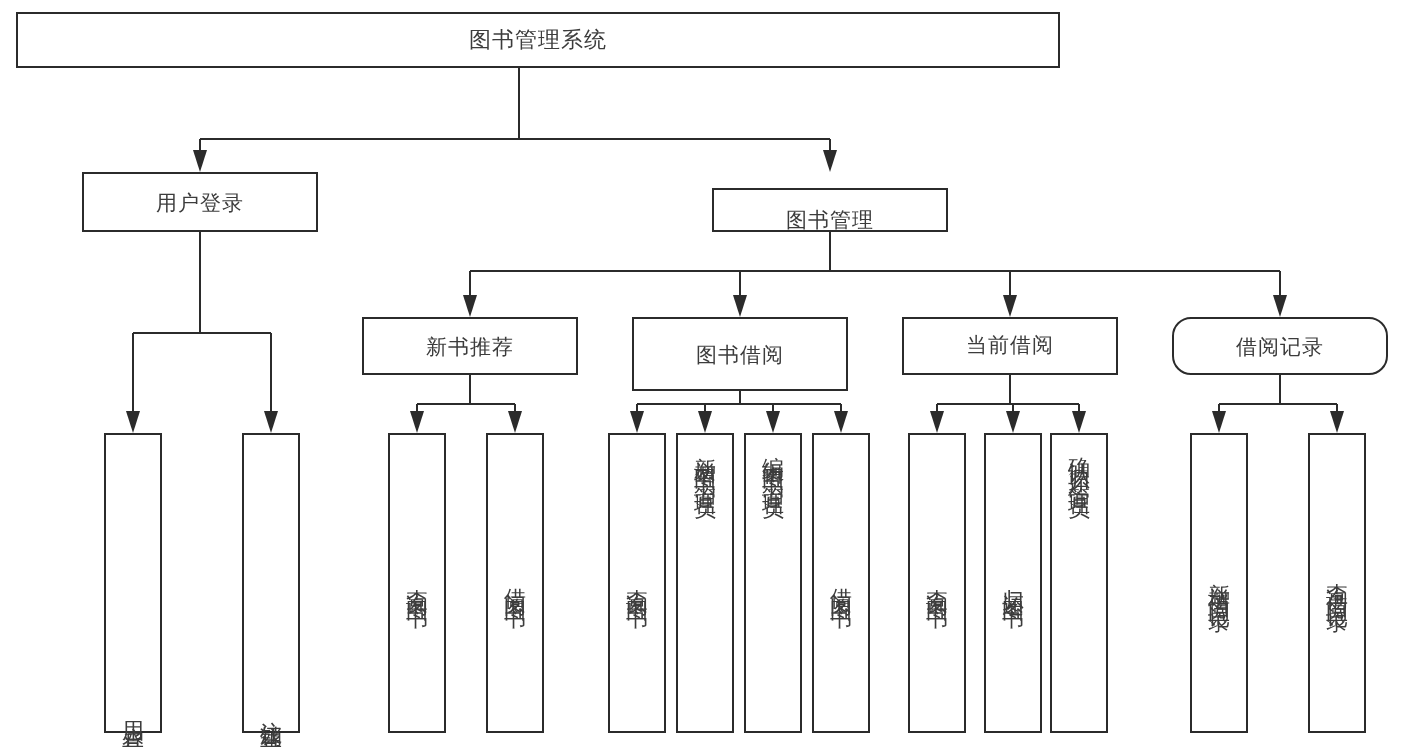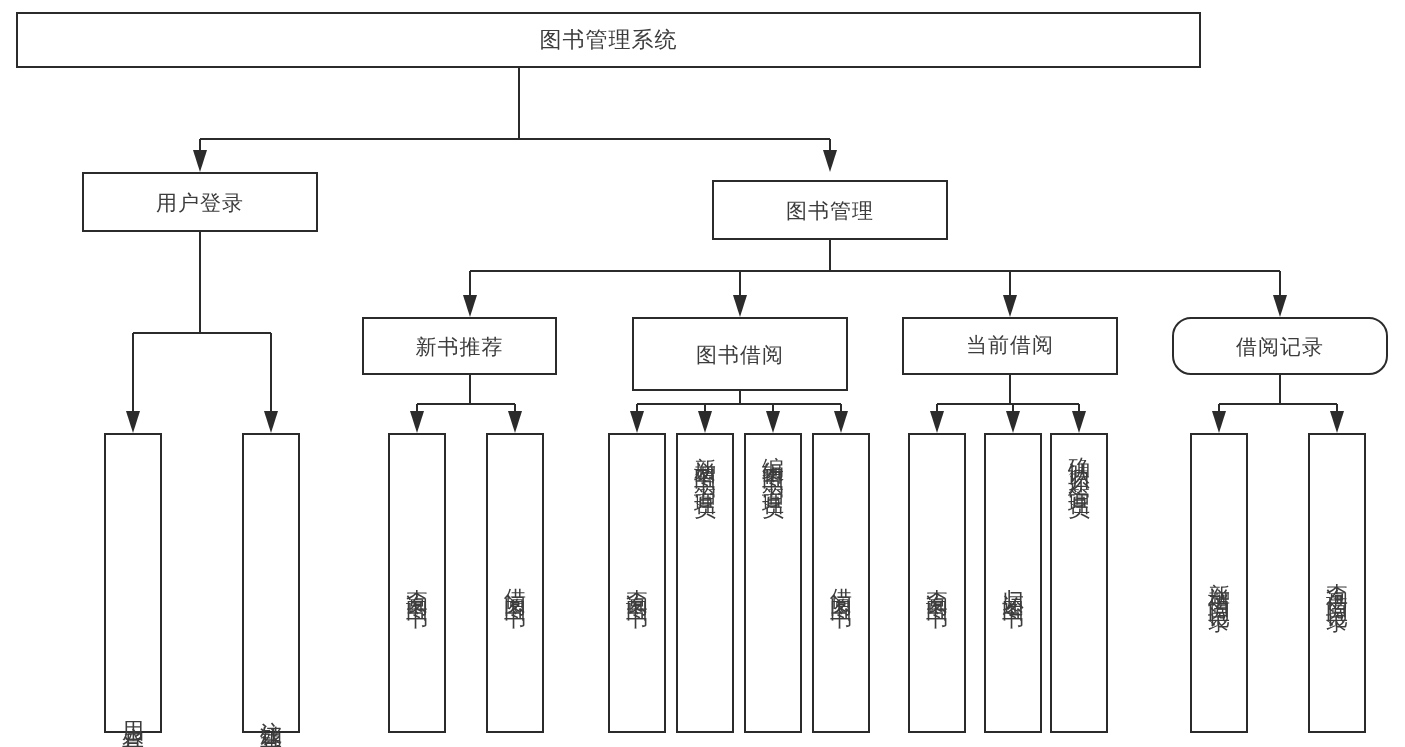--- a/index.html
+++ b/index.html
@@ -101,30 +101,30 @@
       <line x1="1079" y1="404" x2="1079" y2="413" stroke="#2b2b2b" stroke-width="2.5" shape-rendering="crispEdges"></line>
       <path d="M 1072 411 L 1086 411 L 1079 433 Z" fill="#2b2b2b"></path>
       <line x1="1280" y1="375" x2="1280" y2="404" stroke="#2b2b2b" stroke-width="2.5" shape-rendering="crispEdges"></line>
       <line x1="1219" y1="404" x2="1337" y2="404" stroke="#2b2b2b" stroke-width="2.5" shape-rendering="crispEdges"></line>
       <line x1="1219" y1="404" x2="1219" y2="413" stroke="#2b2b2b" stroke-width="2.5" shape-rendering="crispEdges"></line>
       <path d="M 1212 411 L 1226 411 L 1219 433 Z" fill="#2b2b2b"></path>
       <line x1="1337" y1="404" x2="1337" y2="413" stroke="#2b2b2b" stroke-width="2.5" shape-rendering="crispEdges"></line>
       <path d="M 1330 411 L 1344 411 L 1337 433 Z" fill="#2b2b2b"></path>
     </svg>
   <div id="nodes">
-      <div class="node horiz root" style="left: 16px; top: 12px; width: 1185px; height: 56px; border-color: rgb(43, 43, 43); background: rgb(255, 255, 255);">
+      <div class="node horiz root" style="left: 16px; top: 12px; width: 1044px; height: 56px; border-color: rgb(43, 43, 43); background: rgb(255, 255, 255);">
         <span class="node-label" style="color: rgb(60, 60, 60);">图书管理系统</span>
       </div>
       <div class="node horiz" style="left: 82px; top: 172px; width: 236px; height: 60px; border-color: rgb(43, 43, 43); background: rgb(255, 255, 255);">
         <span class="node-label" style="color: rgb(60, 60, 60);">用户登录</span>
       </div>
-      <div class="node horiz" style="left: 712px; top: 180px; width: 236px; height: 60px; border-color: rgb(43, 43, 43); background: rgb(255, 255, 255);">
+      <div class="node horiz" style="left: 712px; top: 188px; width: 236px; height: 44px; border-color: rgb(43, 43, 43); background: rgb(255, 255, 255); align-items: flex-end;">
         <span class="node-label" style="color: rgb(60, 60, 60);">图书管理</span>
       </div>
-      <div class="node horiz" style="left: 362px; top: 317px; width: 195px; height: 58px; border-color: rgb(43, 43, 43); background: rgb(255, 255, 255);">
+      <div class="node horiz" style="left: 362px; top: 317px; width: 216px; height: 58px; border-color: rgb(43, 43, 43); background: rgb(255, 255, 255);">
         <span class="node-label" style="color: rgb(60, 60, 60);">新书推荐</span>
       </div>
       <div class="node horiz" style="left: 632px; top: 317px; width: 216px; height: 74px; border-color: rgb(43, 43, 43); background: rgb(255, 255, 255);">
         <span class="node-label" style="color: rgb(60, 60, 60);">图书借阅</span>
       </div>
       <div class="node horiz" style="left: 902px; top: 317px; width: 216px; height: 58px; border-color: rgb(43, 43, 43); background: rgb(255, 255, 255);">
         <span class="node-label" style="color: rgb(60, 60, 60); font-family: Liberation Mono, monospace;">当前借阅</span>
       </div>
       <div class="node horiz" style="left: 1172px; top: 317px; width: 216px; height: 58px; border-color: rgb(43, 43, 43); background: rgb(255, 255, 255); border-radius: 19px;">
         <span class="node-label" style="color: rgb(60, 60, 60);">借阅记录</span>

